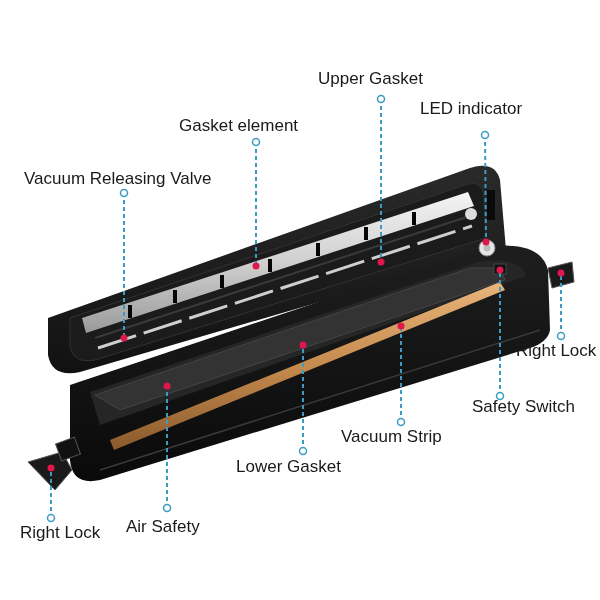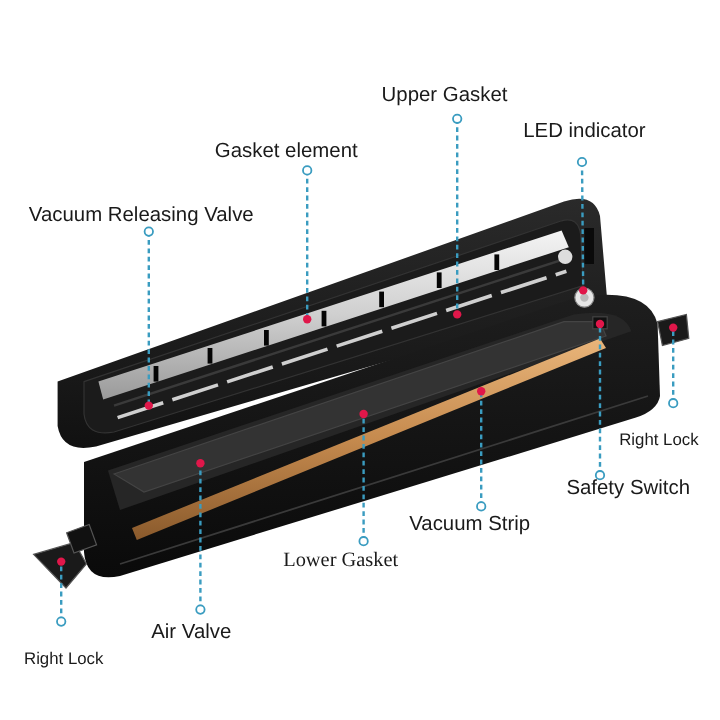--- a/index.html
+++ b/index.html
@@ -1,21 +1,21 @@
 <!DOCTYPE html>
 <html><head>
 <meta charset="utf-8">
 <style>
   html, body { margin: 0; padding: 0; background: #ffffff; }
   body { width: 600px; height: 600px; position: relative; overflow: hidden;
          font-family: "Liberation Sans", "DejaVu Sans", sans-serif; }
   #stage { position: absolute; left: 0; top: 0; width: 600px; height: 570px; }
   .label { position: absolute; color: #1a1a1a; white-space: nowrap; line-height: 1; }
   .label.lg { font-size: 17px; }
-  .label.sm { font-size: 14px; margin-top: 17px; }
+  .label.sm { font-size: 17px; }
   svg { position: absolute; left: 0; top: 0; }
 </style>
 </head>
 <body>
 
 <div id="stage">
 
   <svg width="600" height="600" viewBox="0 0 600 600">
     <defs>
       <linearGradient id="lidG" x1="0" y1="0" x2="0" y2="1">
@@ -135,23 +135,23 @@
         <g>
           <line x1="167" y1="508" x2="167" y2="386" stroke="#3a9cc0" stroke-width="2" stroke-dasharray="4,3"></line>
           <circle cx="167" cy="508" r="3.5" fill="#fff" stroke="#3a9cc0" stroke-width="1.5"></circle>
           <circle cx="167" cy="386" r="3.5" fill="#e0174a"></circle>
         </g>
       </g>
   </svg>
 
   <div id="labels">
       <div class="label lg" style="left: 318px; top: 70px;">Upper Gasket</div>
-      <div class="label lg" style="left: 436px; top: 100px;">LED indicator</div>
+      <div class="label lg" style="left: 420px; top: 100px;">LED indicator</div>
       <div class="label lg" style="left: 179px; top: 117px;">Gasket element</div>
       <div class="label lg" style="left: 24px; top: 170px;">Vacuum Releasing Valve</div>
       <div class="label sm" style="left: 516px; top: 342px;">Right Lock</div>
       <div class="label lg" style="left: 472px; top: 398px;">Safety Switch</div>
       <div class="label lg" style="left: 341px; top: 428px;">Vacuum Strip</div>
-      <div class="label lg" style="left: 236px; top: 458px; font-family: Liberation Serif, serif;">Lower Gasket</div>
+      <div class="label lg" style="left: 236px; top: 458px;">Lower Gasket</div>
       <div class="label sm" style="left: 20px; top: 524px;">Right Lock</div>
-      <div class="label lg" style="left: 126px; top: 518px;">Air Valve</div>
+      <div class="label lg" style="left: 126px; top: 518px;">Air Safety</div>
     </div>
 </div>
 
 </body></html>

